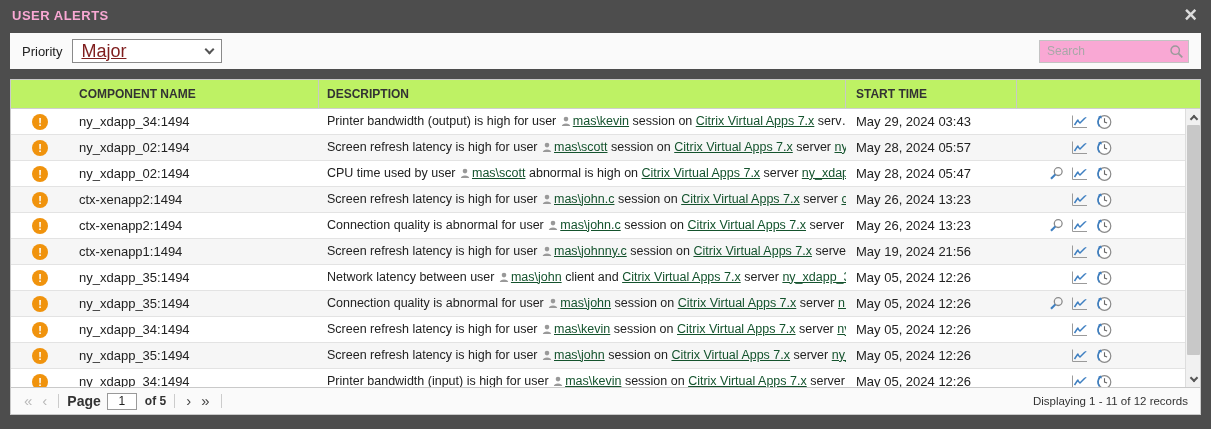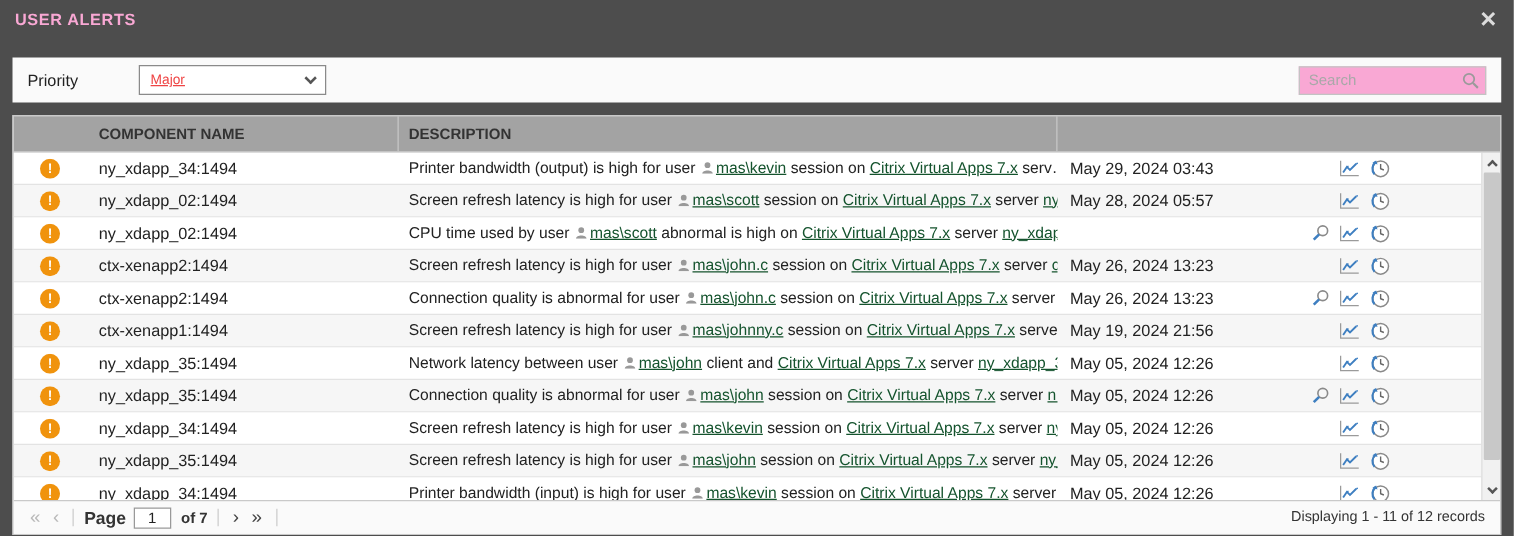--- a/index.html
+++ b/index.html
@@ -5,34 +5,34 @@
   * { box-sizing: border-box; margin: 0; padding: 0; }
   html,body { width:1211px; height:429px; overflow:hidden; }
   body { background:#4d4d4d; font-family:"Liberation Sans", sans-serif; position:relative; }
 
   
   .titlebar { height:30px; display:flex; align-items:center; justify-content:space-between; padding:0 14px 0 12px; }
   .titlebar .title { color:#f9a8d4; font-size:13px; font-weight:bold; letter-spacing:.5px; }
   .close-btn { color:#dcdcdc; font-size:22px; line-height:20px; cursor:pointer; font-weight:bold; }
 
   
-  .toolbar { margin:16px 10px 10px; height:36px; background:#fafafa; display:flex; align-items:center; padding:0 12px;gap:39px; }
+  .toolbar { margin:3px 10px 10px; height:36px; background:#fafafa; display:flex; align-items:center; padding:0 12px; }
   .prio-label { font-size:13px; color:#222; margin-right:10px; }
   .select { width:150px; height:24px; background:#fff; border:1px solid #8a8a8a; display:flex; align-items:center; justify-content:space-between; padding:0 8px; cursor:pointer; }
-  .select .sel-text { font-size:11px; color:#ef4444;text-decoration:underline; }
+  .select .sel-text { font-size:18px; color:#7f1d1d;text-decoration:underline; }
   .chev { width:7px; height:7px; border-right:2px solid #555; border-bottom:2px solid #555; transform:rotate(45deg); margin-top:-3px; }
   .spacer { flex:1; }
   .searchbox { position:relative; width:150px; }
   .searchbox input { width:150px; height:23px; border:1px solid #c3c3c3; background:#f9a8d4; font-size:12px; color:#333; padding:0 24px 0 7px; outline:none; font-family:"Liberation Sans",sans-serif; }
   .searchbox input::placeholder { color:#a8a8a8; }
   .searchbox .sicon { position:absolute; right:5px; top:4px; }
 
   
   .grid { margin:0 10px; background:#fff; border:1px solid #c9c9c9; position:relative; }
-  .grid-header { display:flex; height:29px; background:#a3a3a3; border-bottom:1px solid #cfcfcf; }
+  .grid-header { display:flex; height:29px; background:#bef264; border-bottom:1px solid #cfcfcf; }
   .hcell { font-size:12px; font-weight:bold; color:#333; line-height:28px; }
   .c-status { width:58px; flex:none; }
   .c-comp { width:250px; flex:none; padding-left:10px; }
   .c-desc { width:527px; flex:none; padding-left:8px; }
   .c-start { width:171px; flex:none; padding-left:10px; }
   .c-actions { flex:1; }
   .hcell.c-comp, .hcell.c-desc, .hcell.c-start { border-right:1px solid #c8c8c8; }
 
   .viewport { height:278px; overflow:hidden; position:relative; }
   .rows { margin-right:15px; }
@@ -90,20 +90,21 @@
         </svg>
     </span>
   </div>
 </div>
 
 <div class="grid">
   <div class="grid-header">
     <div class="hcell c-status"></div>
     <div class="hcell c-comp">COMPONENT NAME</div>
     <div class="hcell c-desc">DESCRIPTION</div>
+    <div class="hcell c-start">START TIME</div>
     <div class="hcell c-actions"></div>
   </div>
 
   <div class="viewport">
     <div class="rows" id="rows">
         <div class="row">
           <div class="cell c-status">
             <span class="warn">!</span>
           </div>
           <div class="cell c-comp">ny_xdapp_34:1494</div>
@@ -162,20 +163,21 @@
         </div>
         <div class="row">
           <div class="cell c-status">
             <span class="warn">!</span>
           </div>
           <div class="cell c-comp">ny_xdapp_02:1494</div>
           <div class="cell c-desc"><span>CPU time used by user </span><span class="uicon"><svg width="10" height="10" viewBox="0 0 10 10">
                 <circle cx="5" cy="3.1" r="2.3" fill="#999"></circle>
                 <path d="M0.8 10 C0.8 6.6 9.2 6.6 9.2 10 Z" fill="#999"></path>
               </svg></span><a class="lnk">mas\scott</a><span> abnormal is high on </span><a class="lnk">Citrix Virtual Apps 7.x</a><span> server </span><a class="lnk">ny_xdap…</a></div>
+          <div class="cell c-start">May 28, 2024 05:47</div>
           <div class="cell c-actions">
             <span class="aicon">
               <svg width="15" height="15" viewBox="0 0 15 15">
                 <circle cx="9.2" cy="5.6" r="3.9" fill="none" stroke="#8a8a8a" stroke-width="1.3"></circle>
                 <line x1="6.3" y1="8.5" x2="2" y2="12.7" stroke="#3e7fc1" stroke-width="2.1"></line>
               </svg>
             </span>
             <span class="aicon">
               <svg width="17" height="14" viewBox="0 0 17 14">
                 <path d="M1.5 0.5 V12.5 H16" fill="none" stroke="#9a9a9a" stroke-width="1"></path>
@@ -449,20 +451,20 @@
         </div>
     </div>
   </div>
 
   <div class="gfooter">
     <span class="pg-btn disabled">«</span>
     <span class="pg-btn disabled">‹</span>
     <span class="vsep"></span>
     <span class="pg-label">Page</span>
     <input class="pg-input" value="1" style="">
-    <span class="pg-of">of 7</span>
+    <span class="pg-of">of 5</span>
     <span class="vsep"></span>
     <span class="pg-btn">›</span>
     <span class="pg-btn">»</span>
     <span class="vsep"></span>
     <span class="gf-status">Displaying 1 - 11 of 12  records</span>
   </div>
 </div>
 
 </body></html>

